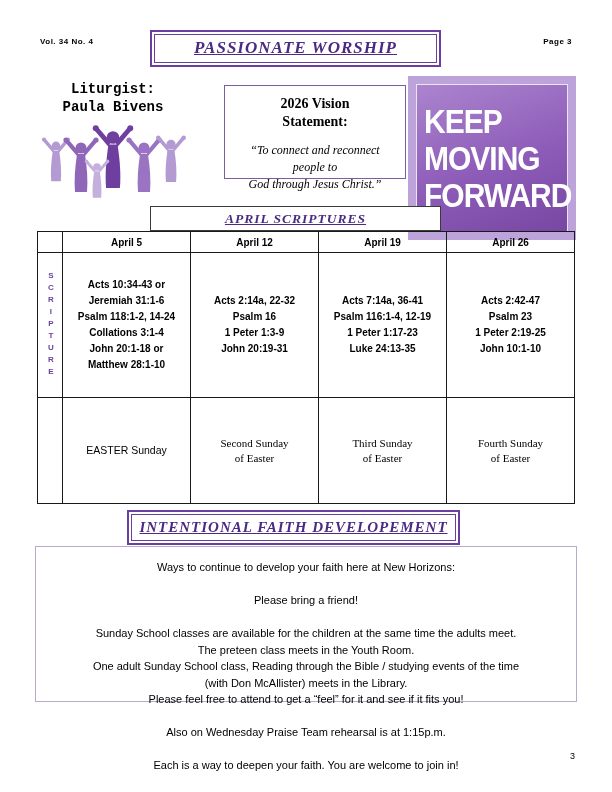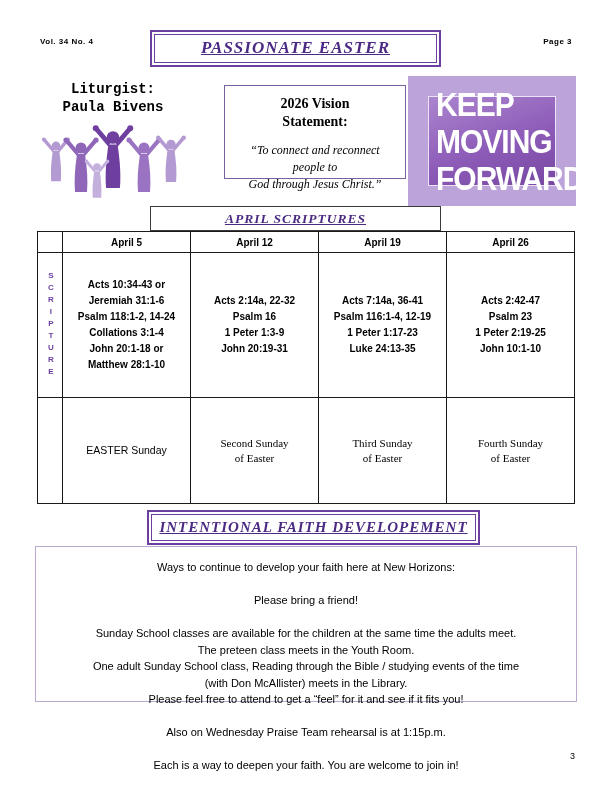--- a/index.html
+++ b/index.html
@@ -27,21 +27,21 @@
 
   
   .vision-box { position:absolute; left:224px; top:85px; width:182px; height:94px;
                 border:1px solid #7a5fa0; text-align:center; padding:9px 8px; }
   .vision-title { font-family:"Liberation Serif", serif; font-weight:bold; font-size:14px;
                   white-space:pre-line; line-height:1.3; }
   .vision-quote { margin-top:11px; font-family:"Liberation Serif", serif; font-style:italic;
                   font-size:12px; white-space:pre-line; line-height:1.4; }
 
   
-  .kmf { position:absolute; left:408px; top:76px; width:168px; height:130px; background:#bca4da; padding:20px; }
+  .kmf { position:absolute; left:408px; top:76px; width:168px; height:164px; background:#bca4da; padding:8px; }
   .kmf-inner { height:100%; background:linear-gradient(160deg,#ab84ce 0%, #8d5cb8 55%, #7747a2 100%);
                border:1px solid #ece4f6; display:flex; flex-direction:column; justify-content:center; padding-left:7px; }
   .kmf-line { color:#fff; font-weight:bold; font-size:30px; line-height:37px; letter-spacing:-1px;
               transform:scaleY(1.08); transform-origin:left center; }
 
   
   .scr-title-box { position:absolute; left:150px; top:206px; width:291px; border:1px solid #3a3a3a;
                    text-align:center; padding:2px 0 3px; background:#fff; }
   .scr-title-box .headline { font-size:13.5px;margin-top:28px; }
 
@@ -50,37 +50,37 @@
   .scripture-table td { border:1px solid #1a1a1a; text-align:center; vertical-align:middle; padding:2px; }
   col.c-narrow { width:25px; }
   .t-head td { height:21px; font-size:10px; font-weight:bold; }
   .t-readings td { height:140px; font-size:10px; font-weight:bold; line-height:1.6; white-space:pre-line; }
   .t-sunday td { height:106px; font-size:10.5px; white-space:pre-line; line-height:1.35; }
   .t-sunday td.serif { font-family:"Liberation Serif", serif; font-size:11px; }
   .vert { writing-mode:vertical-rl; text-orientation:upright; margin:0 auto; color:#6b3fa0;
           font-weight:bold; font-size:8px; letter-spacing:3px; }
 
   
-  .faith-title-box { left:127px; top:510px; width:333px;margin-left:20px; }
+  .faith-title-box { left:127px; top:510px; width:333px; }
   .faith-title-box .headline { font-size:15px; }
   .faith-box { position:absolute; left:35px; top:546px; width:542px; height:156px;
                border:1px solid #b9a9cf; padding:12px 10px; }
   .faith-body { text-align:center; font-size:11px; line-height:1.5; white-space:pre-line; }
 
   .pagenum { position:absolute; right:37px; top:751px; font-size:9px; }
 </style>
 </head>
 <body>
 
 <div class="page">
 
   <div class="meta-label vol">Vol. 34 No. 4</div>
   <div class="double-box main-title-box">
     <div class="inner">
-      <span class="headline">PASSIONATE EASTER</span>
+      <span class="headline">PASSIONATE WORSHIP</span>
     </div>
   </div>
   <div class="meta-label pagelab">Page 3</div>
 
   <div class="liturgist">
     <div>Liturgist:</div>
     <div>Paula Bivens</div>
   </div>
 
   <div class="clipart">

